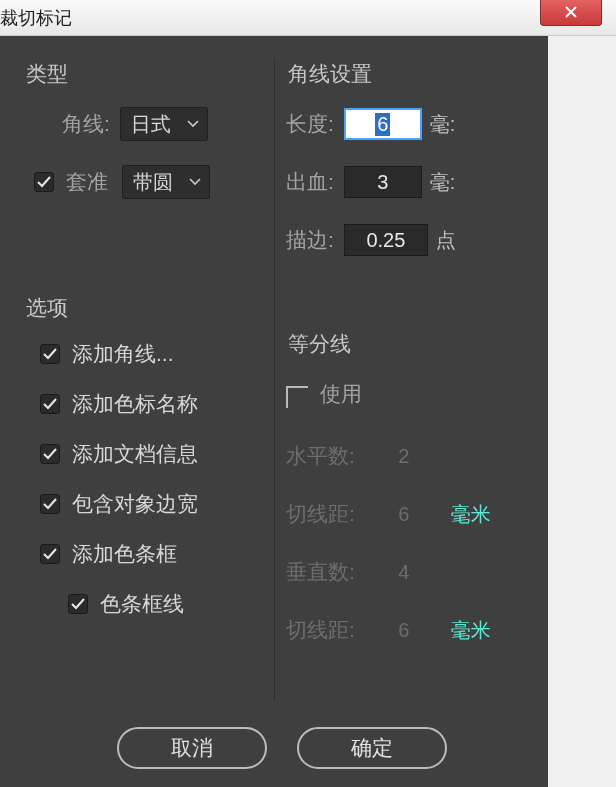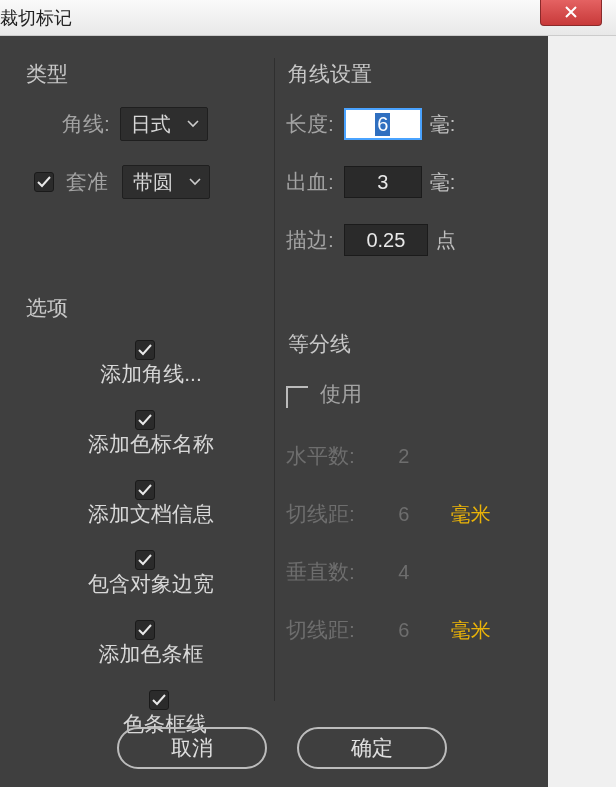--- a/index.html
+++ b/index.html
@@ -76,21 +76,21 @@
       color: #a3a3a3;
       margin-right: 10px;
       white-space: nowrap;
     }
     .label-dim { color: #6e6e6e; }
     .unit {
       font-size: 20px;
       color: #bfbfbf;
       margin-left: 8px;
     }
-    .unit-dim { color: #eab308; text-align: right; }
+    .unit-dim { color: #5eead4; text-align: right; }
     .select {
       background: #2e2e2e;
       border: 1px solid #1f1f1f;
       color: #d8d8d8;
       font-size: 20px;
       padding: 4px 36px 4px 10px;
       height: 34px;
       position: relative;
       display: inline-flex;
       align-items: center;
@@ -177,21 +177,20 @@
       display: inline-flex;
       align-items: center;
       justify-content: center;
       cursor: pointer;
     }
     .opt-row {
       display: flex;
       align-items: center;
       margin-bottom: 22px;
       padding-left: 16px;
-      flex-direction: column;
     }
     .opt-row.nested { padding-left: 44px; }
     .opt-label { font-size: 21px; color: #d8d8d8; }
     
     .vline {
       position: absolute;
       top: 22px;
       bottom: 86px;
       left: 50%;
       width: 1px;

